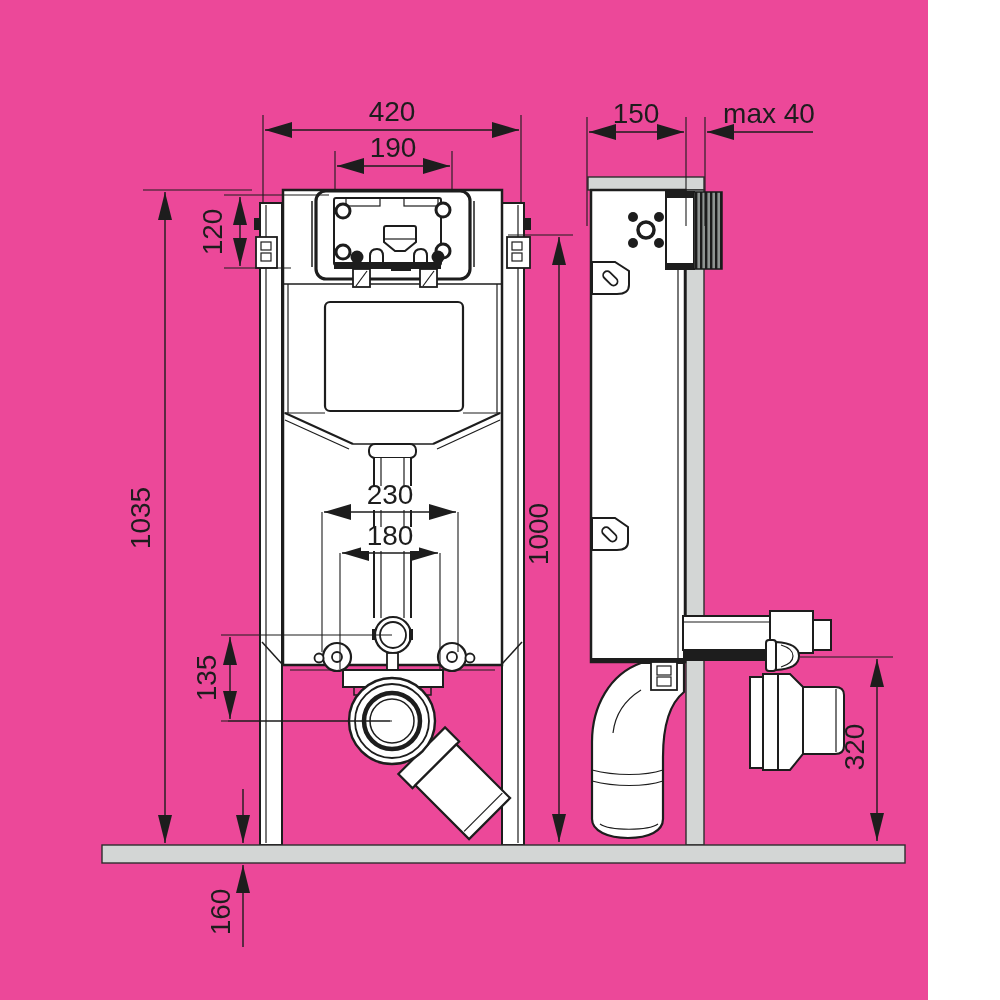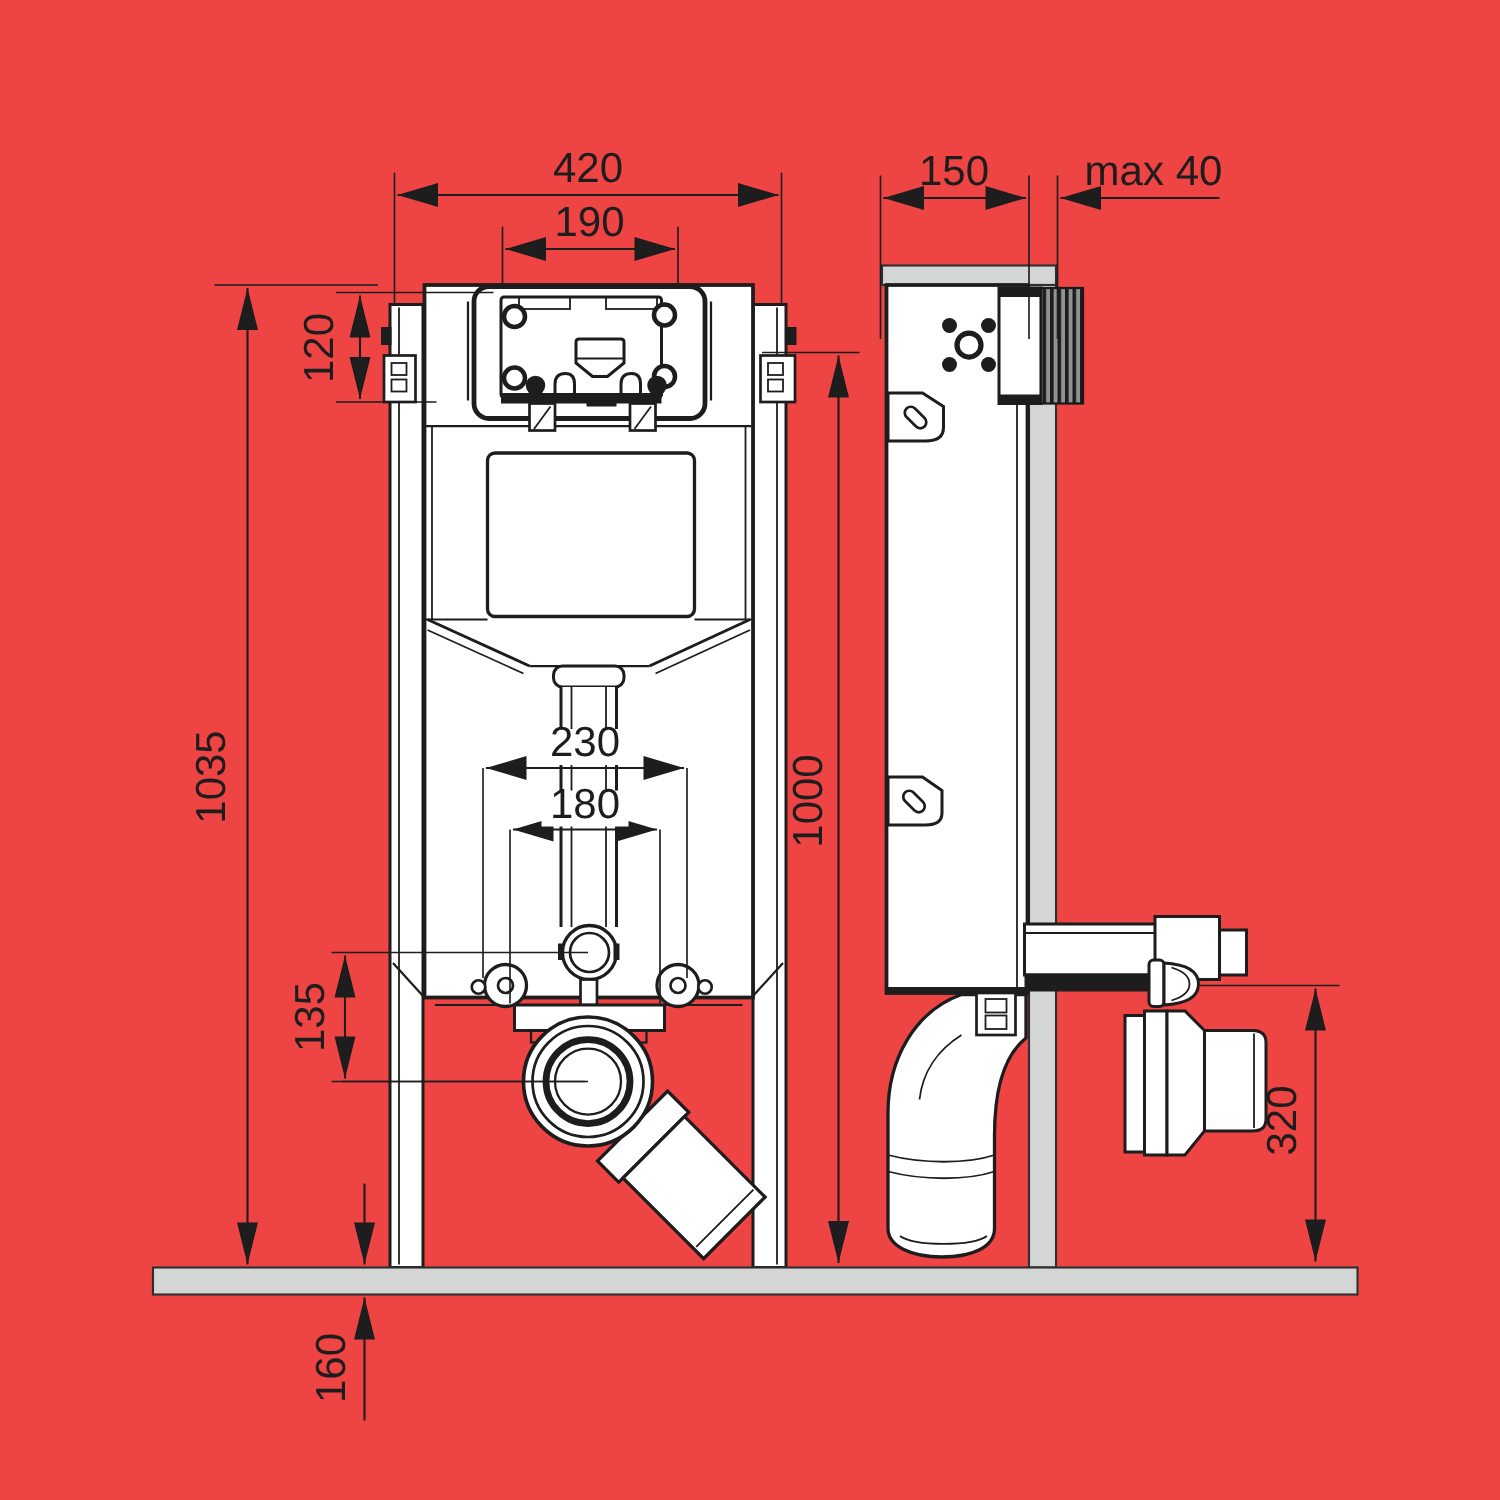--- a/index.html
+++ b/index.html
@@ -1,16 +1,16 @@
 <!DOCTYPE html>
 <html><head>
 <meta charset="utf-8">
 <style>
   html,body{margin:0;padding:0;background:#ffffff;}
-  #stage{position:relative;width:1000px;height:1000px;background:#ef4444;font-family:"Liberation Sans",sans-serif;}
+  #stage{position:relative;width:928px;height:1000px;background:#ec4899;font-family:"Liberation Sans",sans-serif;}
   svg{display:block;}
   text{font-family:"Liberation Sans",sans-serif;font-size:28px;fill:#1d1d1d;}
   .thin{stroke:#1d1d1d;stroke-width:1.1;fill:none;}
   .dim{stroke:#1d1d1d;stroke-width:1.4;fill:none;}
   .arr{fill:#1d1d1d;stroke:none;}
   .o25{stroke:#1d1d1d;stroke-width:2.5;fill:#ffffff;}
   .o22{stroke:#1d1d1d;stroke-width:2.2;fill:#ffffff;}
   .o2{stroke:#1d1d1d;stroke-width:2;fill:#ffffff;}
   .o18{stroke:#1d1d1d;stroke-width:1.8;fill:#ffffff;}
   .l15{stroke:#1d1d1d;stroke-width:1.5;fill:none;}

